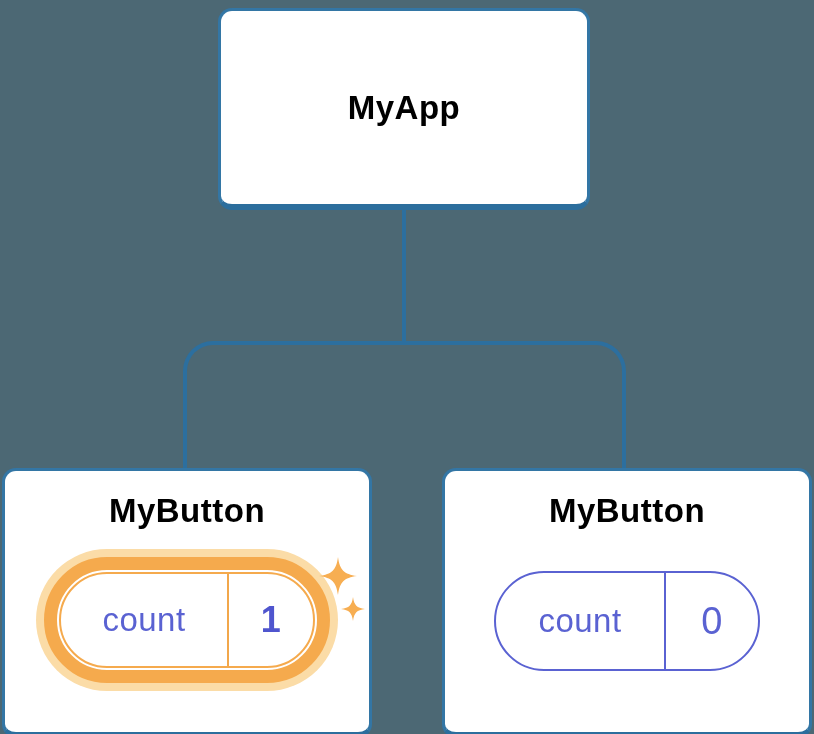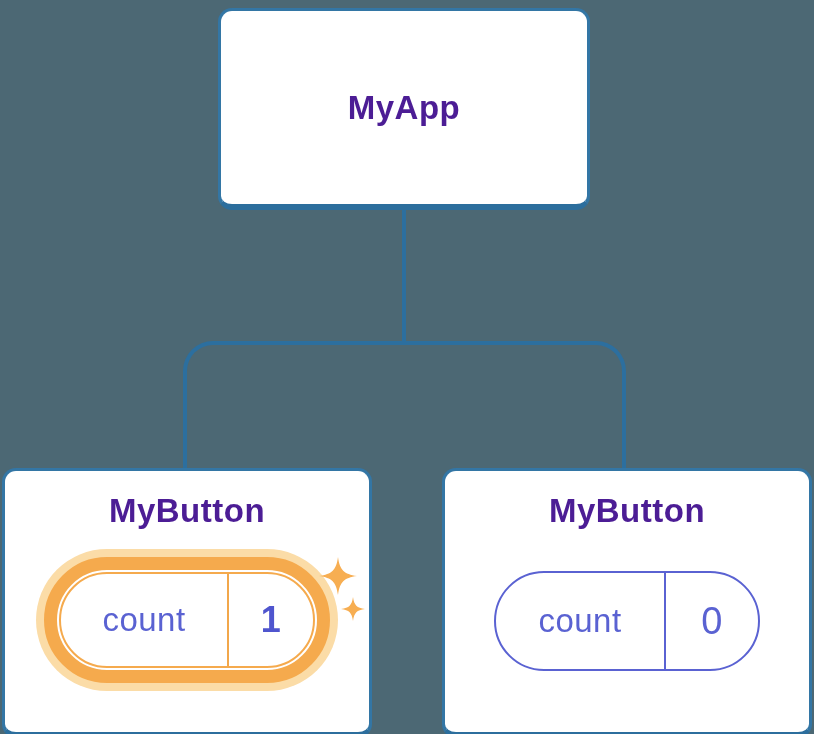--- a/index.html
+++ b/index.html
@@ -45,21 +45,21 @@
   .card-child {
     top: 468px;
     width: 370px; height: 270px;
     display: flex; flex-direction: column; align-items: center;
     padding-top: 20px;
   }
   .card-child-left  { left: 2px; }
   .card-child-right { left: 442px; }
 
   .node-label {
-    color: #4c1d95;
+    color: #000000;
     font-size: 33px;
     font-weight: 700;
     letter-spacing: 0.5px;
     line-height: 40px;
   }
 
   
   .pill {
     display: flex;
     align-items: stretch;

